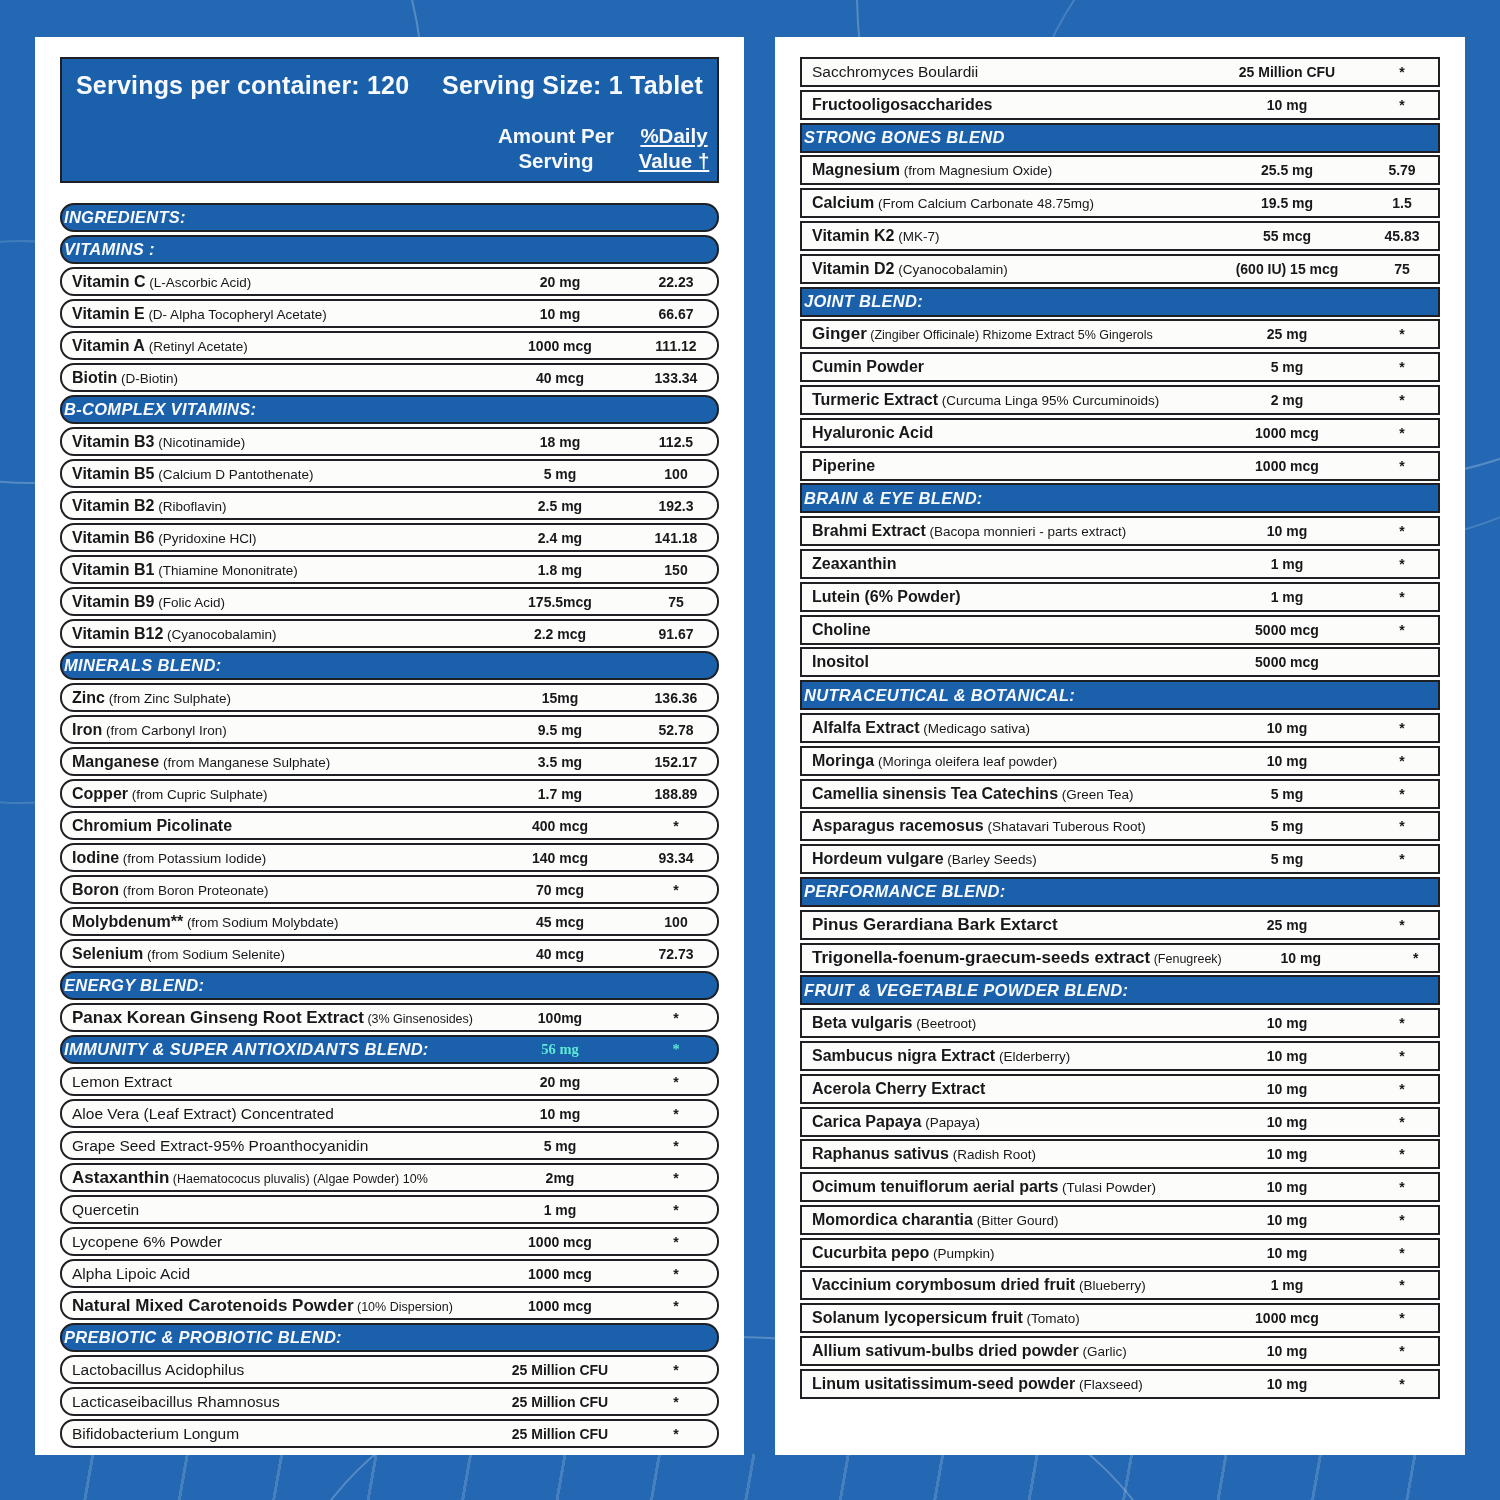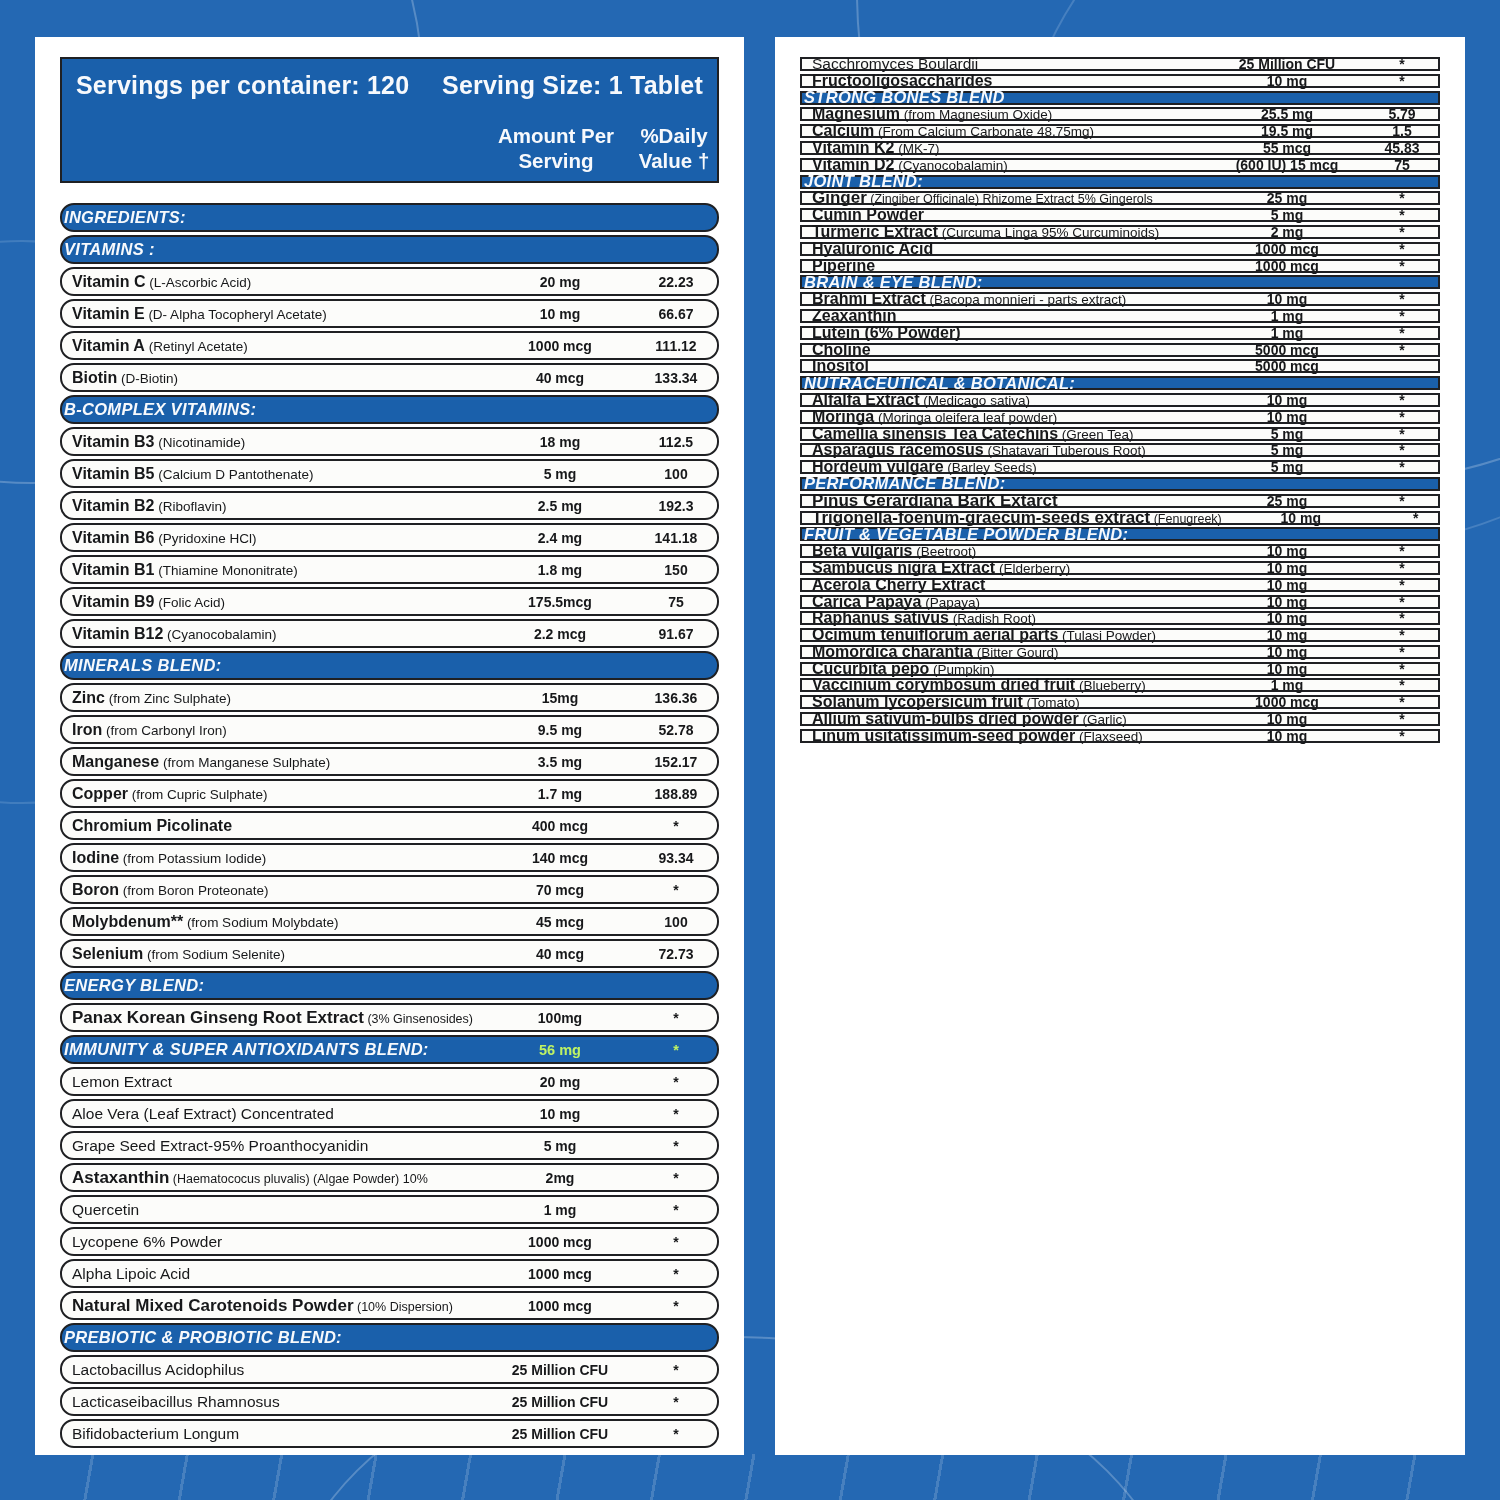--- a/index.html
+++ b/index.html
@@ -41,40 +41,40 @@
   .thead{
     border:2px solid var(--border);background:var(--bar);color:#f7f9fc;
     height:126px;margin-bottom:20px;box-sizing:border-box;
     display:flex;flex-direction:column;justify-content:space-between;
     padding:12px 0 8px;
   }
   .thead-top{display:flex;justify-content:space-between;padding:0 14px;font-size:25px;font-weight:700;letter-spacing:.2px;}
   .thead-cols{display:flex;align-items:flex-end;padding-left:16px;}
   .thead-cols .spacer{flex:1;}
   .col-label{width:150px;text-align:center;font-weight:700;font-size:20.5px;line-height:1.22;}
-  .col-label.dvh{width:86px;}
+  .col-label.dvh{width:86px;text-decoration:underline;}
 
   
   .row,.secbar{
     display:flex;align-items:center;
     border:2px solid var(--border);box-sizing:border-box;
   }
   .row{background:var(--row);}
   .left .row,.left .secbar{height:29px;margin-bottom:3px;border-radius:14px;}
-  .right .row,.right .secbar{height:14px;margin-bottom:2.8px;}
+  .right .row,.right .secbar{height:30px;margin-bottom:2.8px;}
   .secbar{background:var(--bar);color:#f7f9fc;}
   .sec-label{flex:1;padding-left:2px;font-style:italic;font-weight:700;font-size:16.5px;letter-spacing:.3px;white-space:nowrap;}
   .nc{flex:1;padding-left:10px;white-space:nowrap;overflow:visible;}
   .nm{font-weight:700;font-size:16px;}
   .dt{font-weight:400;font-size:13.5px;}
   .amt{width:150px;text-align:center;font-weight:700;font-size:14px;flex-shrink:0;}
   .dv{width:82px;text-align:center;font-weight:700;font-size:14px;flex-shrink:0;}
   .right .amt{width:158px;}
   .right .dv{width:72px;}
-  .secbar .amt,.secbar .dv{font-size:14.5px;color:#bef264;}
+  .secbar .amt,.secbar .dv{font-size:14.5px;color:#5eead4;font-family:Liberation Serif, serif;}
   
   .light .nm{font-weight:500;font-size:15.5px;}
   .compact .nm{font-size:17px;}
   .compact .dt{font-size:12.5px;}
 </style>
 </head>
 <body>
 
 <div class="deco c1"></div>
 <div class="deco c2"></div>

